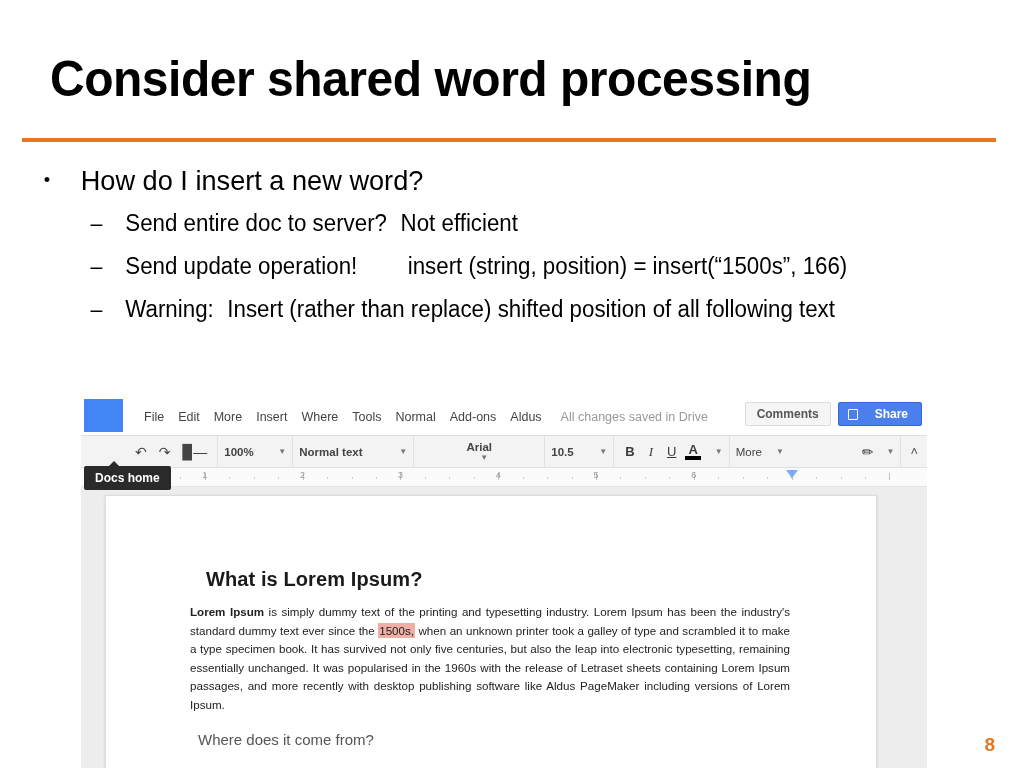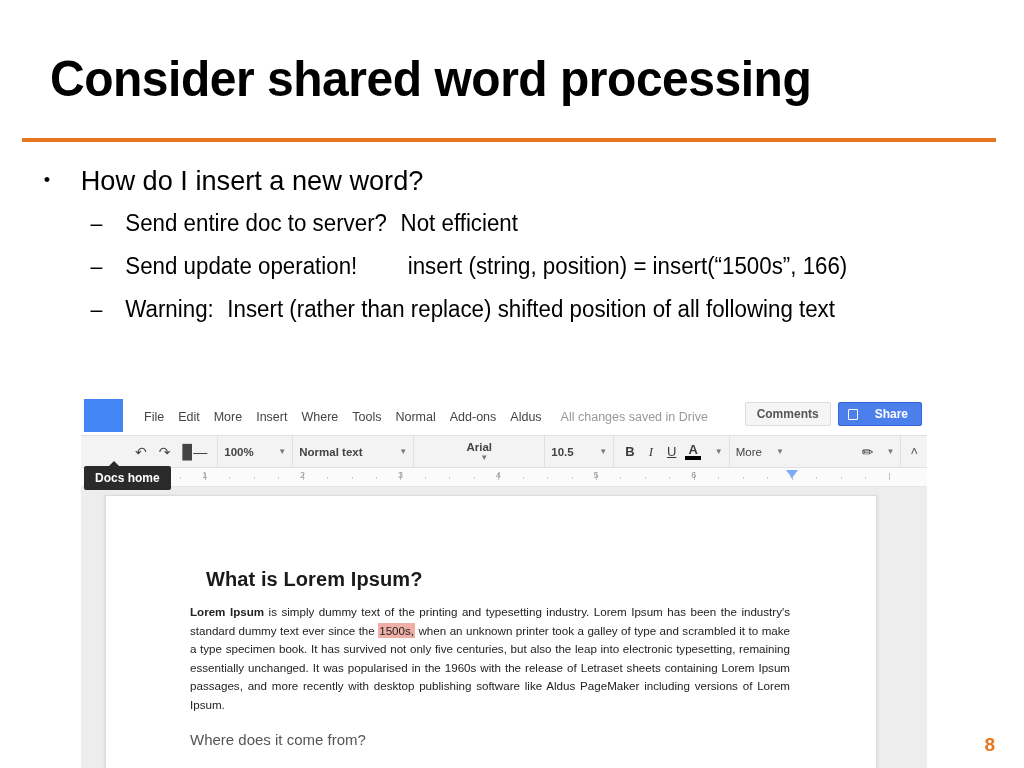--- a/index.html
+++ b/index.html
@@ -366,21 +366,21 @@
     margin: 0 0 17px 0;
   }
   .doc-p b { font-weight: bold; }
   .hl {
     background: #EFAEA6;
     padding: 1px 1px;
   }
   .doc-h2 {
     font-size: 15px;
     color: #555;
-    margin: 0;
+    margin: 8px;
   }
 </style>
 </head>
 <body>
 
 <div class="slide">
 
   <div class="slide-title">Consider shared word processing</div>
   <div class="title-rule"></div>
 

